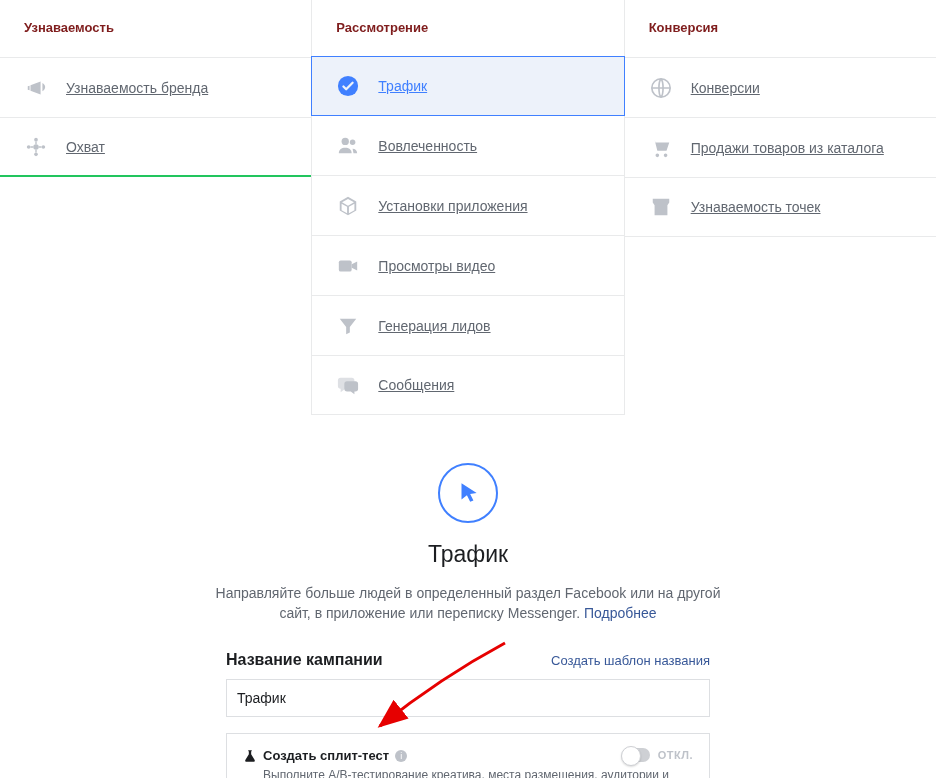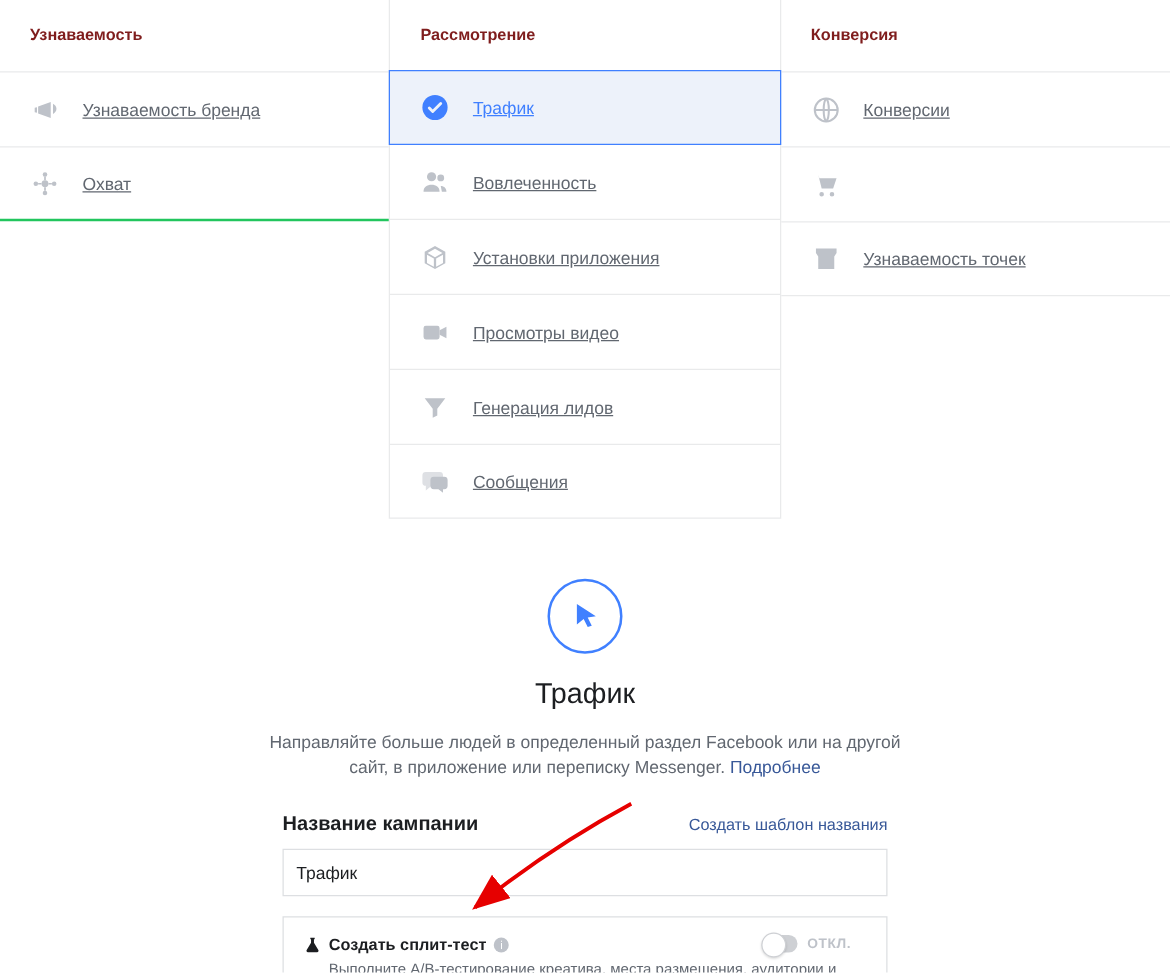--- a/index.html
+++ b/index.html
@@ -164,21 +164,21 @@
       display: inline-block;
     }
     .split-test-desc {
       font-size: 12px;
       color: #616770;
       line-height: 1.4;
       padding-left: 20px;
     }
     .toggle-wrap {
       position: absolute;
-      right: 28px;
+      right: 16px;
       top: 14px;
       display: flex;
       align-items: center;
       gap: 8px;
     }
     .toggle {
       width: 28px;
       height: 14px;
       background: #ced0d4;
       border-radius: 7px;
@@ -307,20 +307,21 @@
           </svg>
       </span>
       <span>Конверсии</span>
     </div>
     <div class="obj-item">
       <span class="obj-icon">
         <svg viewBox="0 0 24 24" width="22" height="22" fill="currentColor">
             <path d="M3 3h2l1 3h15l-3 9H8L5 3H3zm5 15a2 2 0 100 4 2 2 0 000-4zm9 0a2 2 0 100 4 2 2 0 000-4z"></path>
           </svg>
       </span>
+      <span>Продажи товаров из каталога</span>
     </div>
     <div class="obj-item">
       <span class="obj-icon">
         <svg viewBox="0 0 24 24" width="22" height="22" fill="currentColor">
             <path d="M3 3h18v4l-2 3v11H5V10L3 7V3zm4 10h4v6H7v-6zm6 0h4v3h-4v-3z"></path>
           </svg>
       </span>
       <span>Узнаваемость точек</span>
     </div>
   </div>

